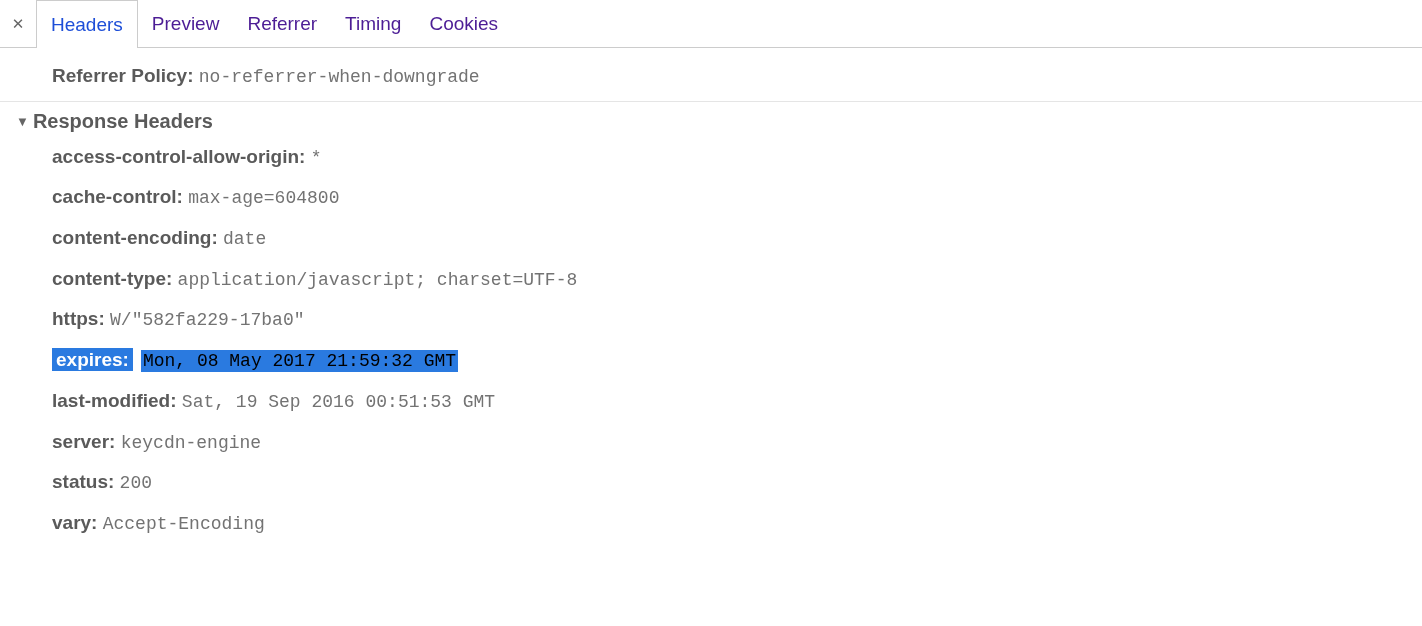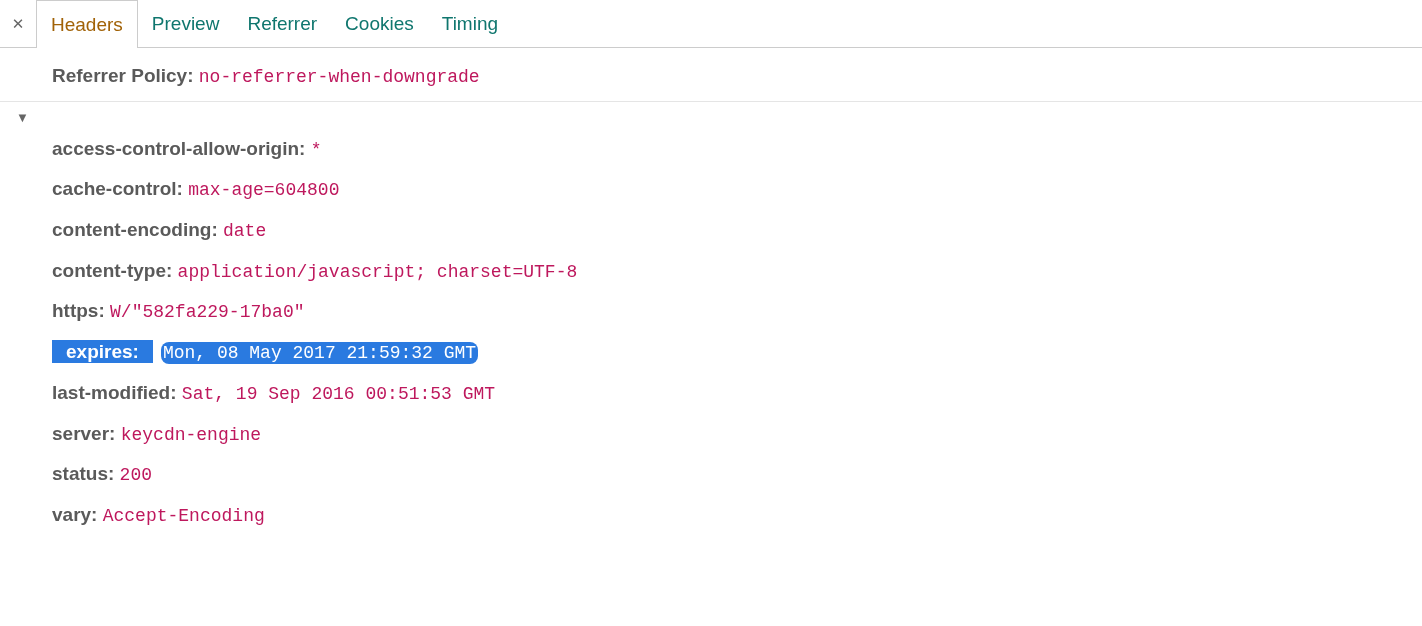--- a/index.html
+++ b/index.html
@@ -27,27 +27,27 @@
       user-select: none;
     }
     .tabs {
       display: flex;
       align-items: stretch;
     }
     .tab {
       display: flex;
       align-items: center;
       padding: 0 14px;
-      color: #0f766e;
+      color: #4c1d95;
       cursor: pointer;
       font-size: 19px;
       position: relative;
     }
     .tab.active {
-      color: #a16207;
+      color: #1d4ed8;
       border-top: 1px solid #ccc;
       border-left: 1px solid #ccc;
       border-right: 1px solid #ccc;
       background: #fff;
       margin-bottom: -1px;
       padding-top: 0;
     }
     .content {
       padding: 8px 0 20px 0;
     }
@@ -56,21 +56,21 @@
       font-size: 19px;
       line-height: 1.65;
     }
     .header-row .hname {
       font-weight: 600;
       color: #5a5a5a;
       margin-top: 26px;
     }
     .header-row .hvalue {
       font-family: Consolas, "Menlo", "Courier New", monospace;
-      color: #be185d;
+      color: #737373;
       font-size: 18px;
     }
     .section-bar {
       border-top: 1px solid #e5e5e5;
       margin-top: 4px;
       padding-top: 8px;
       padding-bottom: 4px;
     }
     .section-title-row {
       display: flex;
@@ -85,55 +85,55 @@
       user-select: none;
     }
     .section-title {
       font-weight: 600;
       font-size: 20px;
       color: #5a5a5a;
     }
     .highlight .hname {
       background: #2a7ae0;
       color: #fff;
-      padding: 1px 14px;
+      padding: 1px 4px;
     }
     .highlight .hvalue {
       background: #2a7ae0;
-      color: #ffffff;
+      color: #000000;
       padding: 1px 2px;
       margin-left: 4px;
-      border-radius: 8px;
     }
     .hgap { display:inline-block; width:4px; }
   </style>
 </head>
 <body>
 
 <div class="top-bar">
   <div class="close-btn">✕</div>
   <div class="tabs">
     <div class="tab active">Headers</div>
     <div class="tab">Preview</div>
     <div class="tab">Referrer</div>
+    <div class="tab">Timing</div>
     <div class="tab">Cookies</div>
-    <div class="tab">Timing</div>
   </div>
 </div>
 
 <div class="content">
 
   <div class="header-row">
     <span class="hname">Referrer Policy:</span>
     <span class="hvalue">no-referrer-when-downgrade</span>
   </div>
 
   <div class="section-bar">
     <div class="section-title-row">
       <span class="disclosure">▼</span>
+      <span class="section-title">Response Headers</span>
     </div>
   </div>
 
   <div class="header-row">
     <span class="hname">access-control-allow-origin:</span>
     <span class="hvalue">*</span>
   </div>
   <div class="header-row">
     <span class="hname">cache-control:</span>
     <span class="hvalue">max-age=604800</span>

